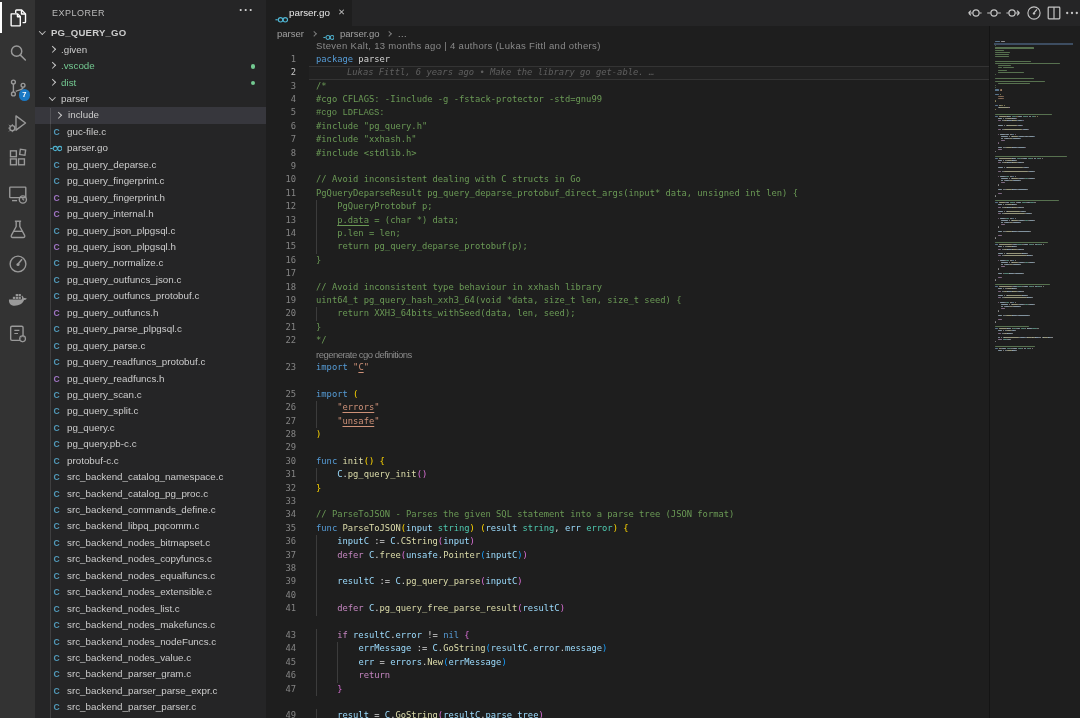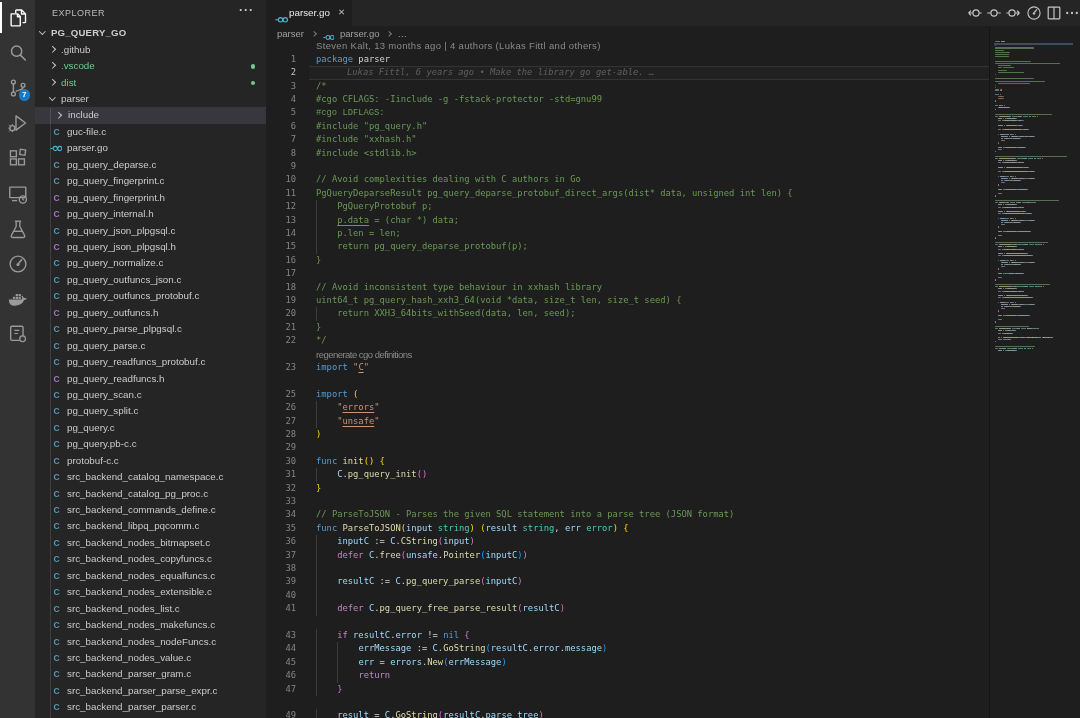--- a/index.html
+++ b/index.html
@@ -162,21 +162,21 @@
   <div id="sidebar">
     <div id="sb-header">EXPLORER</div>
     <div id="sb-more">···</div>
     <div id="tree">
         <div class="trow" style="top: 0px;">
           <span class="chev down" style="left:5px"></span>
           <span class="lbl" style="left:16px;font-weight:bold;font-size:9.6px;letter-spacing:.2px">PG_QUERY_GO</span>
         </div>
         <div class="trow" style="top: 16.44px;">
           <span class="chev right" style="left:15px"></span>
-          <span class="lbl" style="left:26px">.github</span>
+          <span class="lbl" style="left:26px">.given</span>
         </div>
         <div class="trow green" style="top: 32.88px;">
           <span class="chev right" style="left:15px"></span>
           <span class="lbl" style="left:26px">.vscode</span>
           <span class="gdot"></span>
         </div>
         <div class="trow green" style="top: 49.32px;">
           <span class="chev right" style="left:15px"></span>
           <span class="lbl" style="left:26px">dist</span>
           <span class="gdot"></span>
@@ -445,25 +445,25 @@
       <div class="crow" style="top: 104.6px;">
         <div class="lineno">8</div>
         <span class="ctext"><span style="color: rgb(106, 153, 85);">#include &lt;stdlib.h&gt;</span></span>
       </div>
       <div class="crow" style="top: 118px;">
         <div class="lineno">9</div>
         <span class="ctext"></span>
       </div>
       <div class="crow" style="top: 131.4px;">
         <div class="lineno">10</div>
-        <span class="ctext"><span style="color: rgb(106, 153, 85);">// Avoid complexities dealing with C authors in Go</span></span>
+        <span class="ctext"><span style="color: rgb(106, 153, 85);">// Avoid inconsistent dealing with C structs in Go</span></span>
       </div>
       <div class="crow" style="top: 144.8px;">
         <div class="lineno">11</div>
-        <span class="ctext"><span style="color: rgb(106, 153, 85);">PgQueryDeparseResult pg_query_deparse_protobuf_direct_args(dist* data, unsigned int len) {</span></span>
+        <span class="ctext"><span style="color: rgb(106, 153, 85);">PgQueryDeparseResult pg_query_deparse_protobuf_direct_args(input* data, unsigned int len) {</span></span>
       </div>
       <div class="crow" style="top: 158.2px;">
         <div class="iguide" style="left: 50px;"></div>
         <div class="lineno">12</div>
         <span class="ctext"><span style="color: rgb(106, 153, 85);">    PgQueryProtobuf p;</span></span>
       </div>
       <div class="crow" style="top: 171.6px;">
         <div class="iguide" style="left: 50px;"></div>
         <div class="lineno">13</div>
         <span class="ctext"><span style="color: rgb(106, 153, 85);">    </span><span class="tok-mu" style="color: rgb(106, 153, 85);">p.data</span><span style="color: rgb(106, 153, 85);"> = (char *) data;</span></span>

